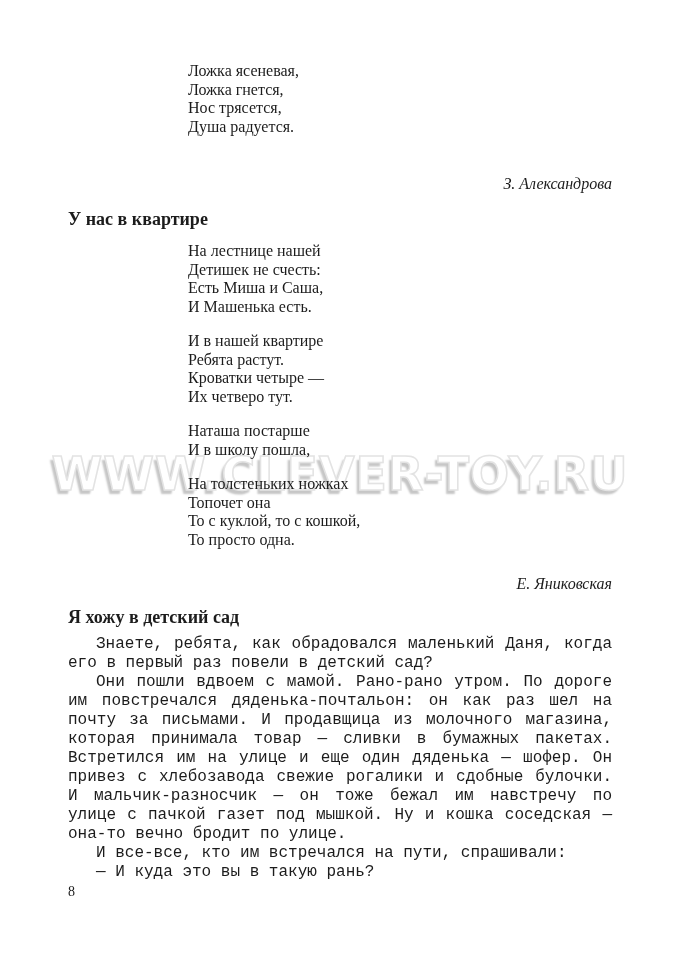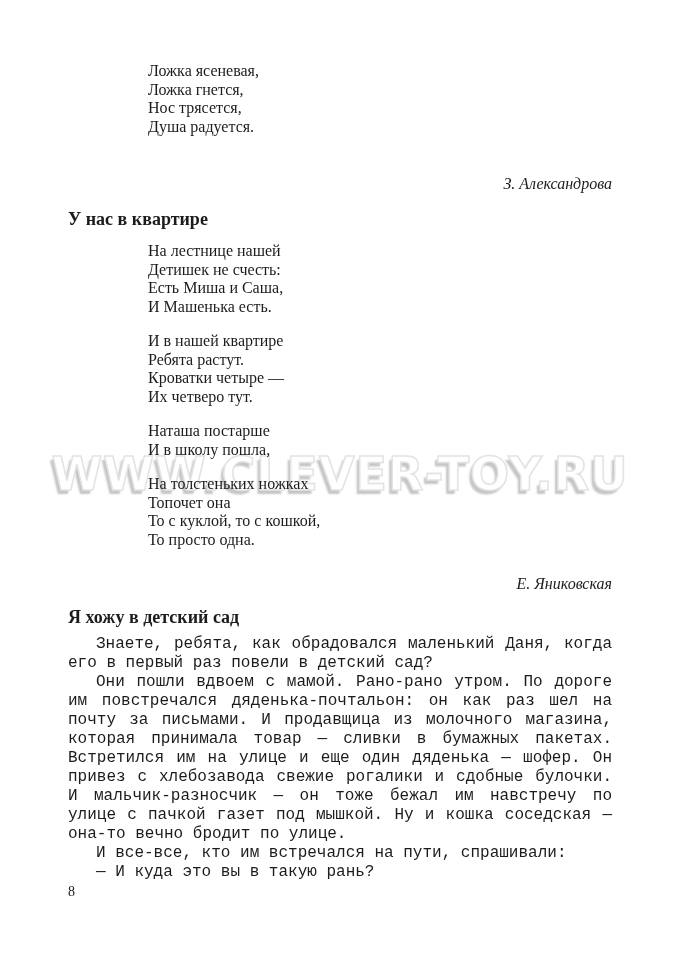--- a/index.html
+++ b/index.html
@@ -31,21 +31,21 @@
     z-index: 0;
     white-space: nowrap;
     user-select: none;
   }
   .content {
     position: relative;
     z-index: 1;
     padding: 62px 68px 0 68px;
   }
   .poem {
-    margin-left: 80px;
+    margin-left: 120px;
     font-size: 16px;
     line-height: 18.5px;
   }
   .stanza { margin: 0 0 16px 0; }
   .stanza:last-child { margin-bottom: 0; }
   .author {
     font-weight: normal;
     font-style: italic;
     font-size: 16px;
     line-height: 19px;

